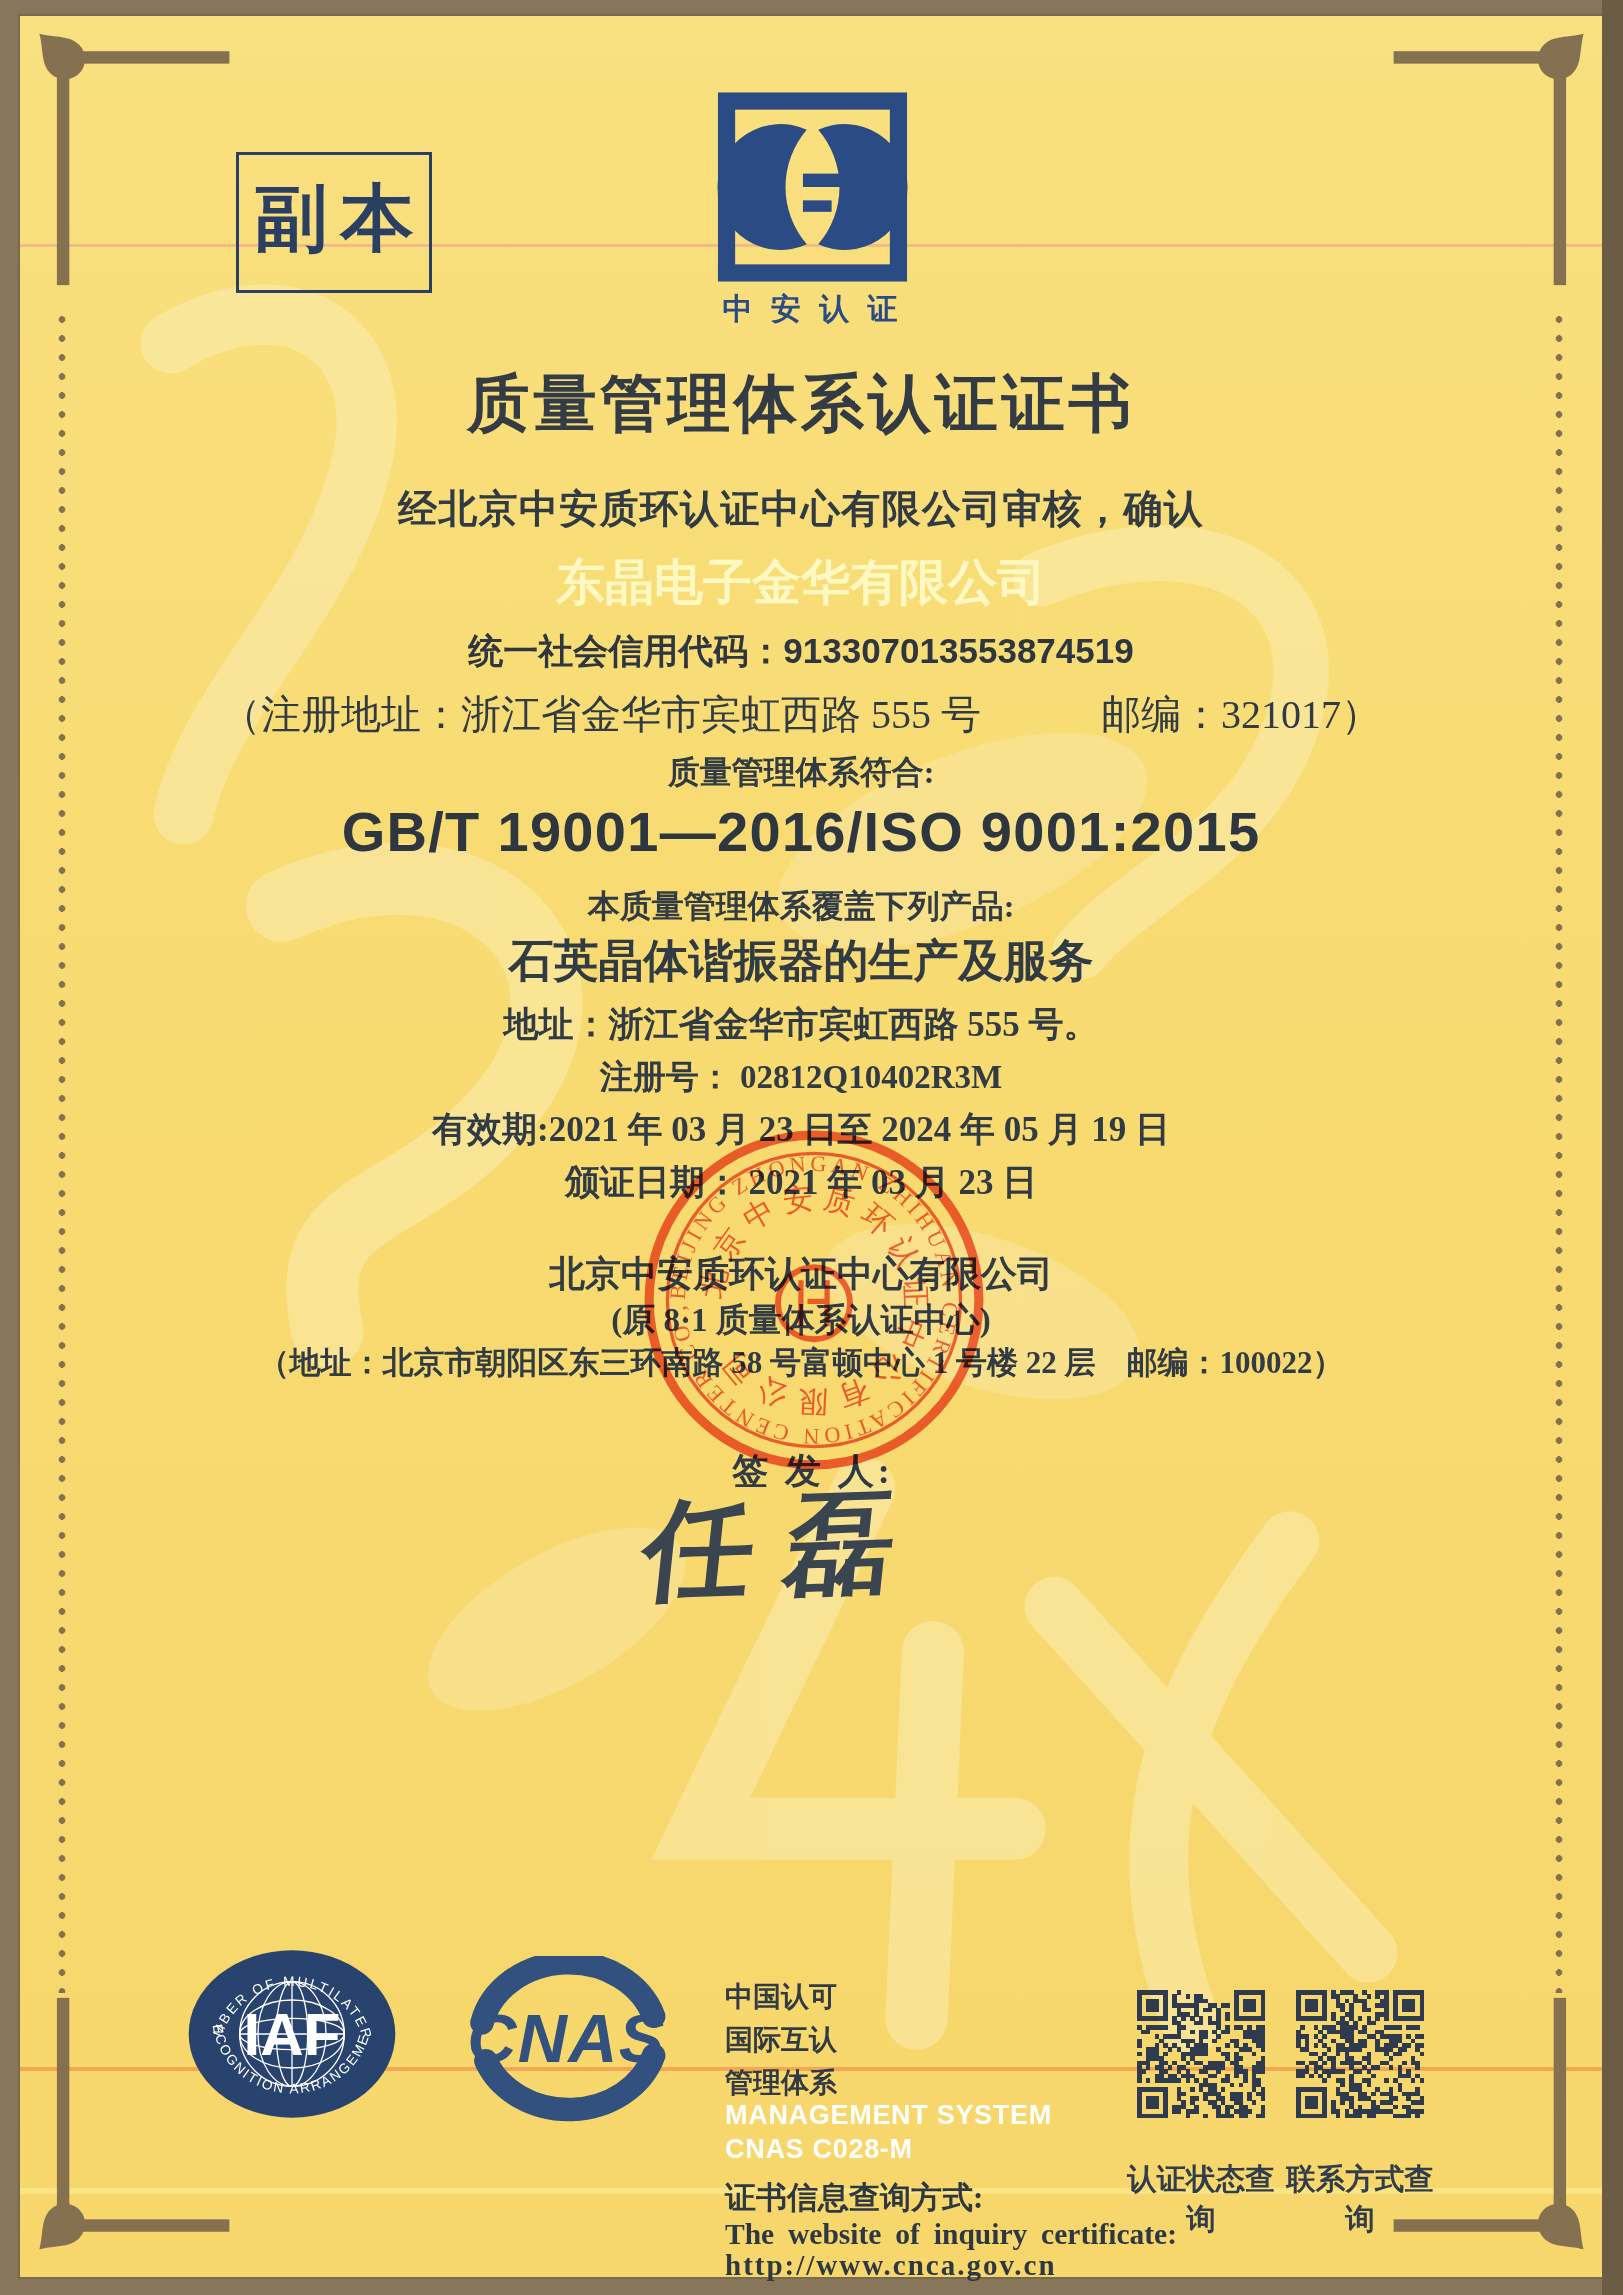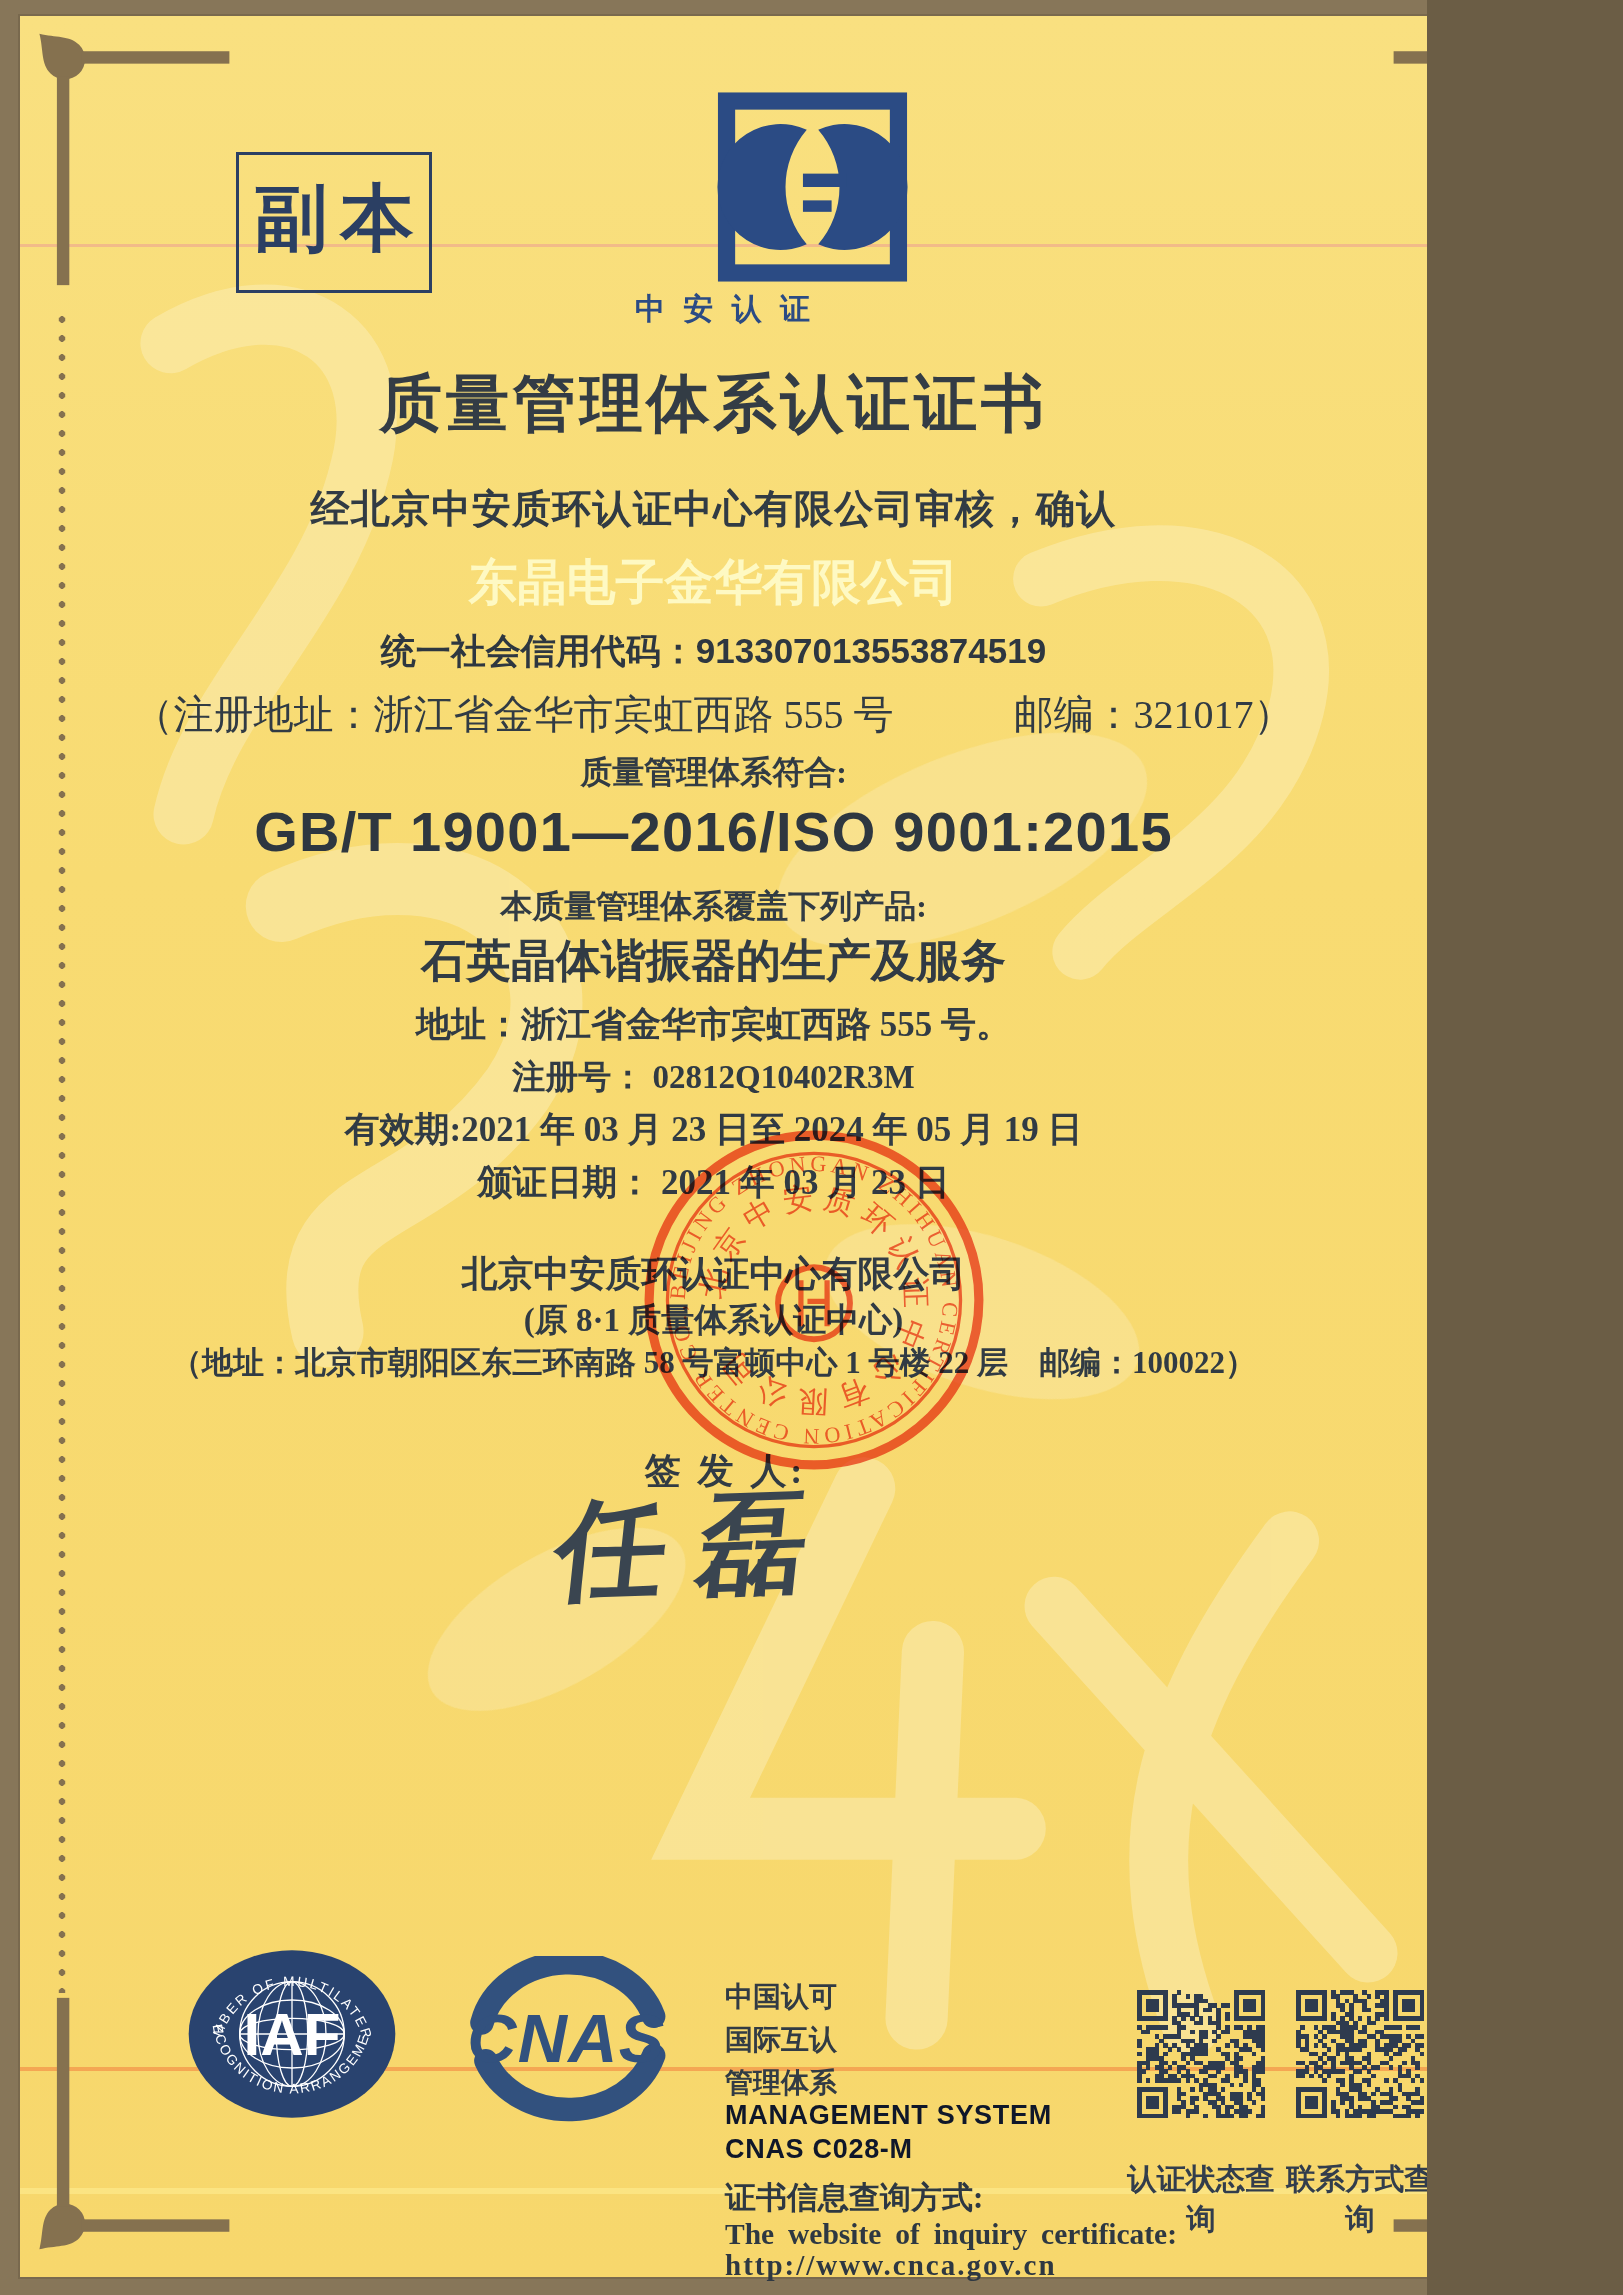--- a/index.html
+++ b/index.html
@@ -1,16 +1,16 @@
 <!DOCTYPE html>
 <html style="font-size:10.5px"><head>
 <meta charset="utf-8">
 <style>
   html,body{margin:0;padding:0;background:#6b5d45;}
-  .page{position:relative;width:1427px;height:2295px;background:#877659;
+  .page{position:relative;width:1602px;height:2295px;background:#877659;
         font-family:"Liberation Sans","DejaVu Sans",sans-serif;overflow:hidden;}
   .paper{position:absolute;left:19.6px;top:16.4px;width:1585px;height:2261px;
          background:linear-gradient(180deg,#f9e080 0%,#f8db72 38%,#f7d76c 100%);
          outline:2px solid rgba(95,84,56,.35);overflow:hidden;}
   .abs{position:absolute;}
   .ctr{left:0;right:0;text-align:center;}
   .serif{font-family:"Liberation Serif","DejaVu Serif",serif;}
   .ink{color:#313b44;}
 
   
@@ -50,21 +50,21 @@
   .l-signer{top:1447px;font-size:36px;font-weight:700;letter-spacing:3.9px;margin-left:24px;}
   .l-sign{top:1473px;font-size:110px;font-weight:700;color:#3a4550;letter-spacing:30px;
           transform:skewX(-8deg) rotate(-2deg);margin-left:-33px;}
 
   .seal{left:585px;top:1071px;width:458px;height:458px;opacity:.82;mix-blend-mode:multiply;}
 
   
   .iaf{left:157px;top:1949px;width:270px;height:170px;}
   .cnas{left:457px;top:1956px;width:219px;height:169px;}
   .acc{left:725px;font-size:28px;font-weight:600;color:#323b44;}
-  .acc-en{left:725px;font-size:27px;font-weight:600;color:#0f172a;letter-spacing:0.7px;}
+  .acc-en{left:725px;font-size:27px;font-weight:600;color:#ffffff;letter-spacing:0.7px;}
   .inq{left:725px;font-weight:700;color:#2e3842;}
   .qr{width:128px;height:128px;}
   .qrlabel{width:170px;font-size:29.5px;font-weight:700;color:#323d4c;text-align:center;}
 </style>
 </head>
 <body>
 
 <div class="page">
   <div class="paper">
 

